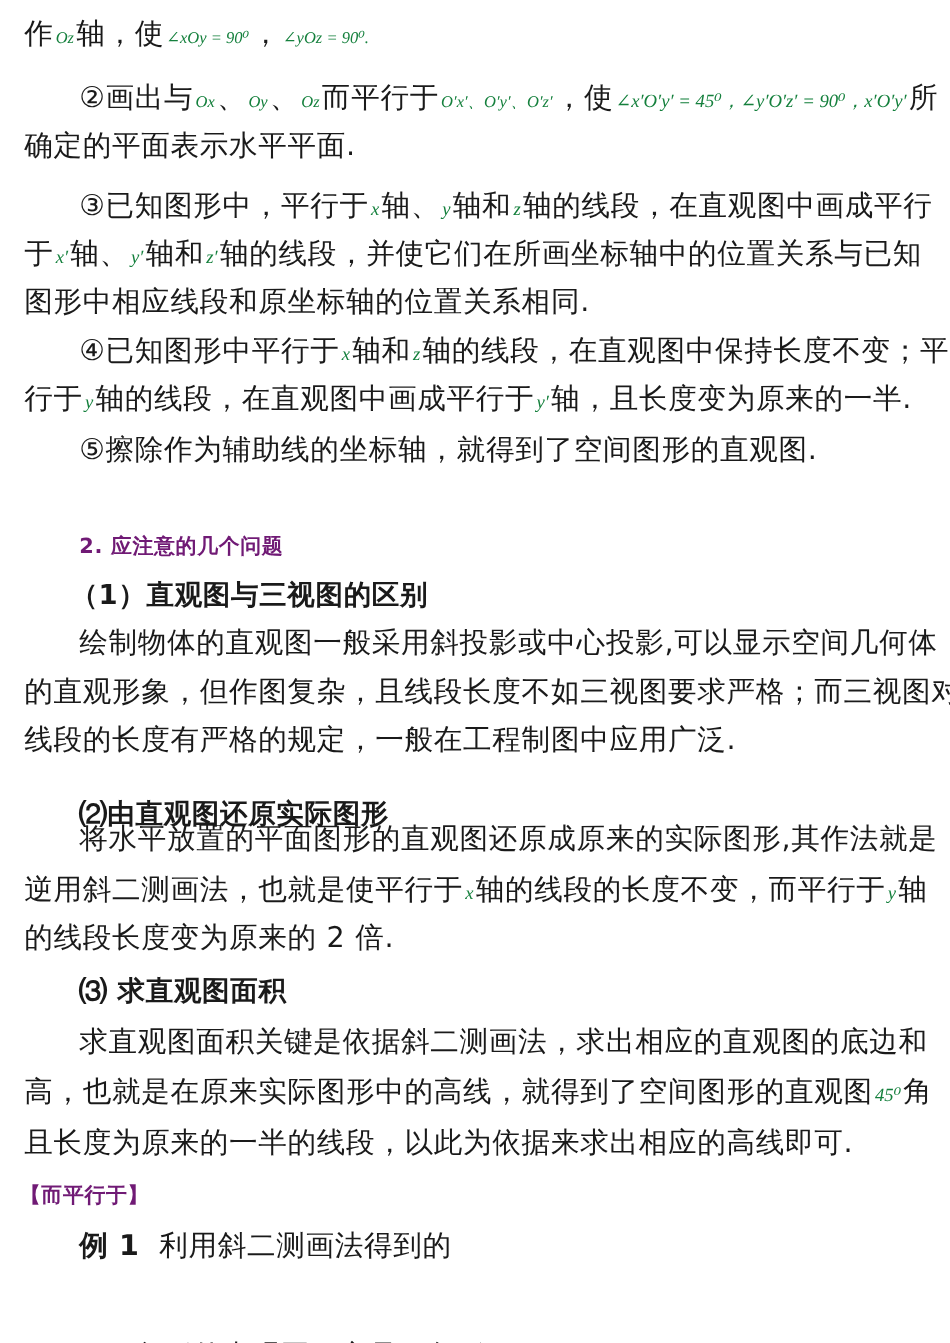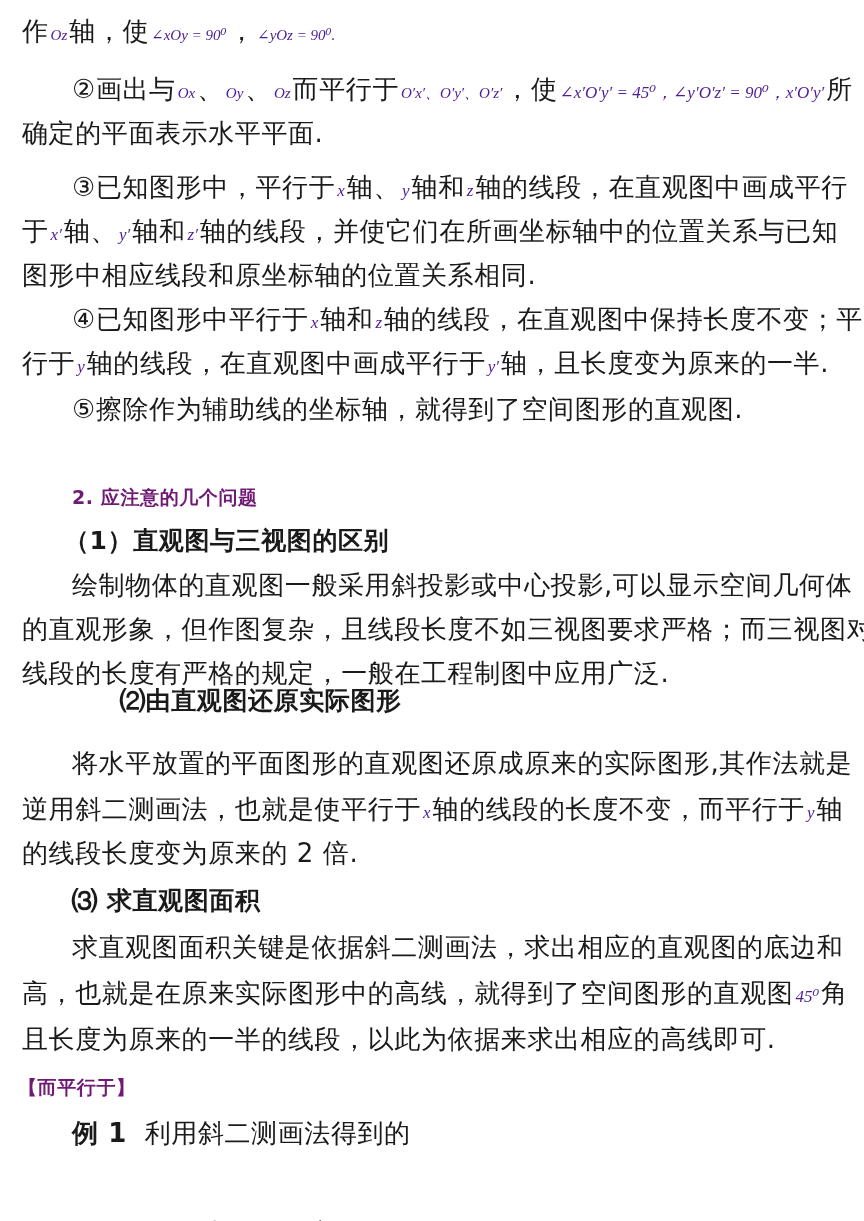--- a/index.html
+++ b/index.html
@@ -9,21 +9,21 @@
     color: #1a1a1a;
   }
   .line {
     position: absolute; left: 0; white-space: nowrap;
     font-size: 26px; line-height: 34px; letter-spacing: 0.6px;
   }
   .indent { left: 72px; }
   .flush { left: 22px; }
   .math {
     font-family: "Liberation Serif", "DejaVu Serif", serif;
-    font-style: italic; font-size: 15px; color: #4c1d95; letter-spacing: 0;
+    font-style: italic; font-size: 15px; color: #15803d; letter-spacing: 0;
     margin: 0 2px;
   }
   .math-small { font-size: 17px; }
   .red-heading { color: #701a75; font-weight: bold; font-size: 19px; }
   .sub-heading { font-weight: bold; font-size: 25px; }
   .bold { font-weight: bold; }
 </style>
 </head>
 <body>
 
@@ -58,21 +58,21 @@
 <div class="line indent" style="top:392px;">⑤擦除作为辅助线的坐标轴，就得到了空间图形的直观图.</div>
 
 <div class="line indent red-heading" style="top:480px;">2. 应注意的几个问题</div>
 
 <div class="line indent sub-heading" style="top:524px; left:64px;">（1）直观图与三视图的区别</div>
 
 <div class="line indent" style="top:568px;">绘制物体的直观图一般采用斜投影或中心投影,可以显示空间几何体</div>
 <div class="line flush" style="top:612px;">的直观形象，但作图复杂，且线段长度不如三视图要求严格；而三视图对</div>
 <div class="line flush" style="top:656px;">线段的长度有严格的规定，一般在工程制图中应用广泛.</div>
 
-<div class="line indent sub-heading" style="top:684px;margin-left:48px;">⑵由直观图还原实际图形</div>
+<div class="line indent sub-heading" style="top:723px;">⑵由直观图还原实际图形</div>
 
 <div class="line indent" style="top:746px;">将水平放置的平面图形的直观图还原成原来的实际图形,其作法就是</div>
 <div class="line flush" style="top:792px;text-align:center;">
   <span>逆用斜二测画法，也就是使平行于</span><span class="math math-small">x</span><span>轴的线段的长度不变，而平行于</span><span class="math math-small">y</span><span>轴</span>
 </div>
 <div class="line flush" style="top:836px;">的线段长度变为原来的 2 倍.</div>
 
 <div class="line indent sub-heading" style="top:884px;">⑶ 求直观图面积</div>
 
 <div class="line indent" style="top:930px;">求直观图面积关键是依据斜二测画法，求出相应的直观图的底边和</div>

